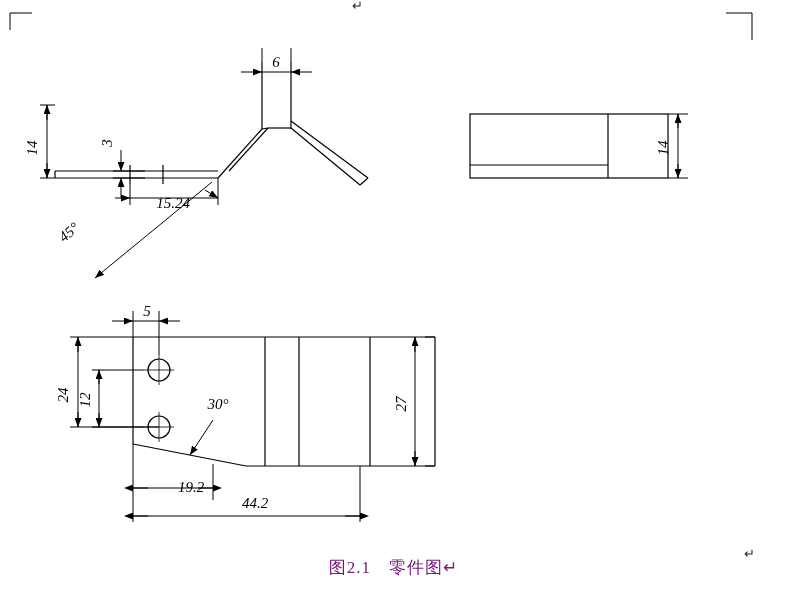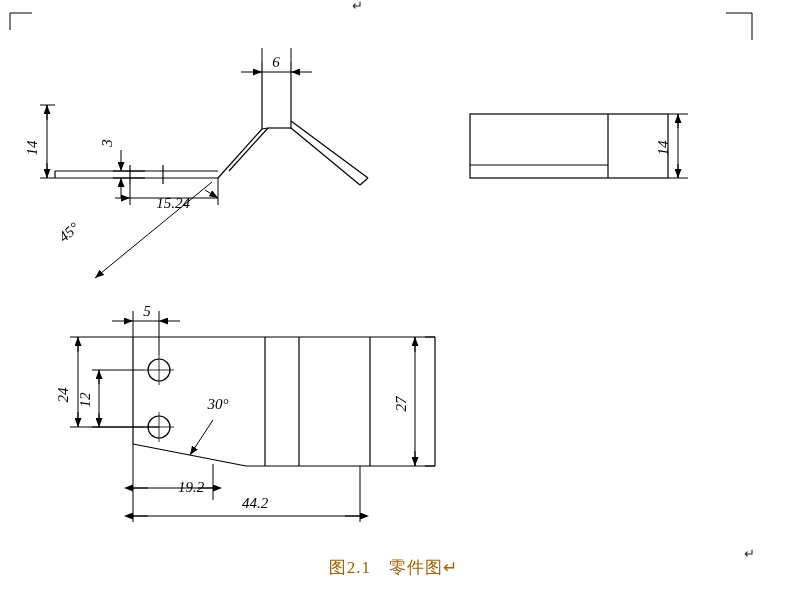--- a/index.html
+++ b/index.html
@@ -27,21 +27,21 @@
     height: 593px;
   }
   .caption {
     position: absolute;
     left: 0;
     top: 556px;
     width: 787px;
     text-align: center;
     font-family: "Liberation Serif", serif;
     font-size: 17px;
-    color: #a16207;
+    color: #701a75;
     letter-spacing: 1px;
   }
   .caption .gap { display: inline-block; width: 18px; }
   .pilcrow {
     position: absolute;
     font-family: "Liberation Serif", serif;
     font-size: 13px;
     color: #1a1a1a;
   }
 </style>

